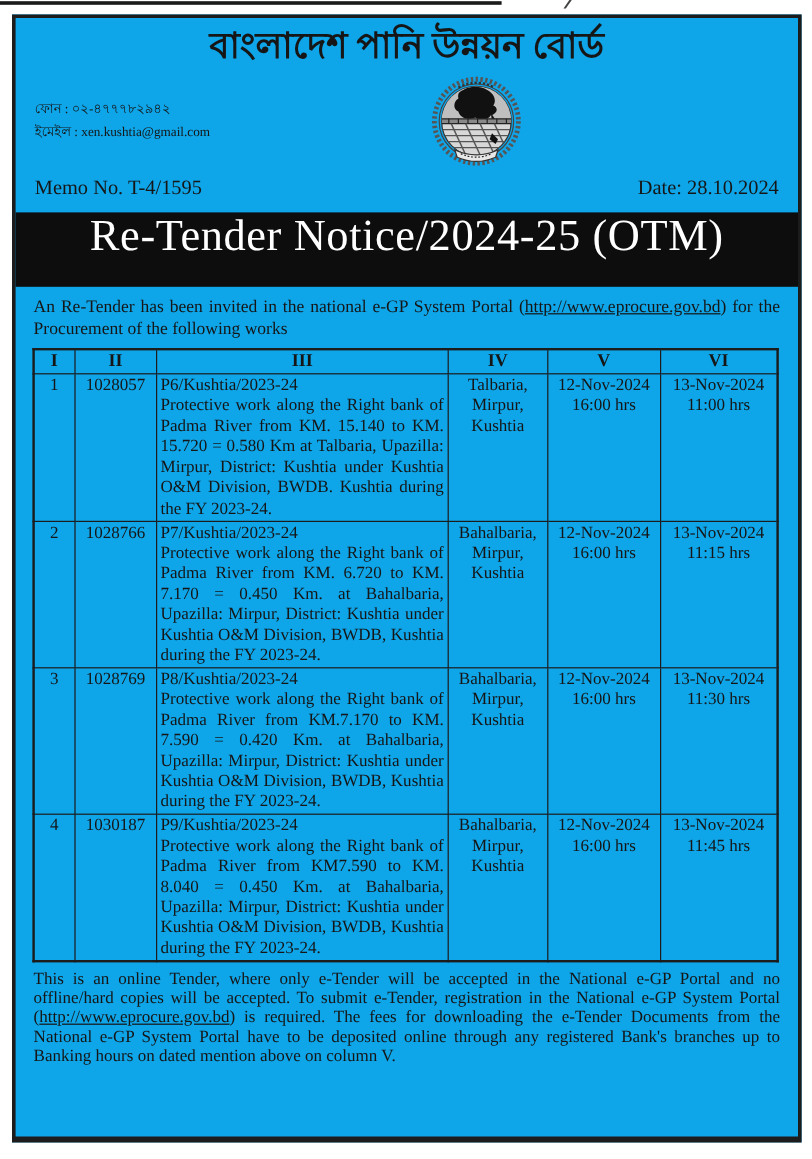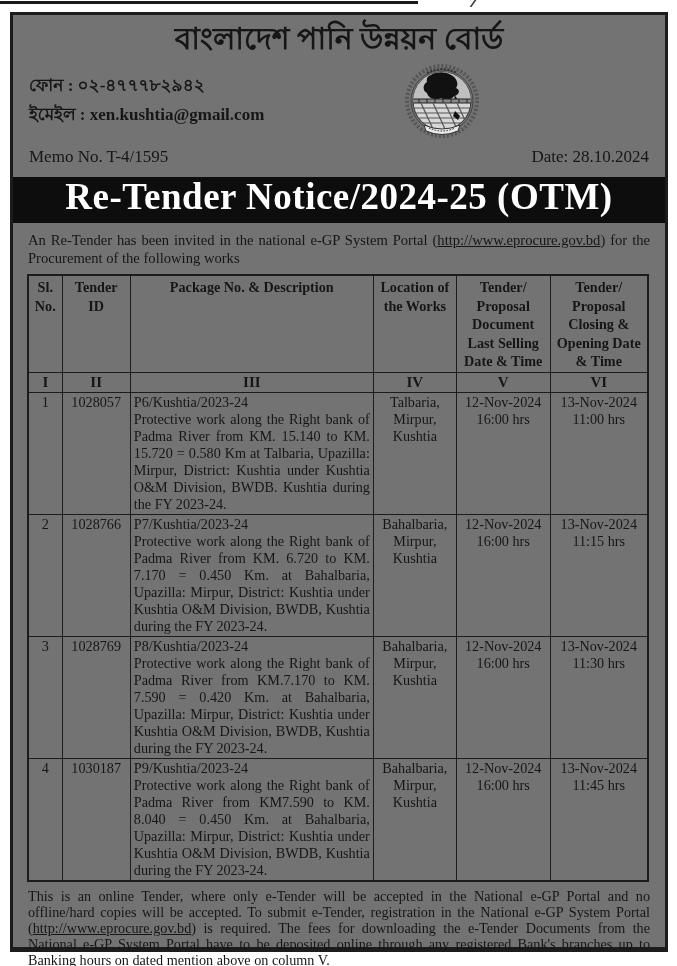--- a/index.html
+++ b/index.html
@@ -5,37 +5,37 @@
   html,body { margin:0; padding:0; background:#e9e9e9; }
   .page {
     position:relative; width:677px; height:966px; background:#ffffff;
     font-family:"Liberation Serif", serif; color:#161616; overflow:hidden;
   }
   .scan-line { position:absolute; top:1px; left:0; width:418px; height:3px; background:#1a1a1a; }
   .scan-tick { position:absolute; top:0; left:460px; width:12px; height:7px; border-right:2px solid #444; transform:skewX(-35deg); }
 
   .doc {
     position:absolute; left:10px; top:12px; width:652px; height:932px;
-    border:3px solid #1c1c1c; border-bottom-width:5px; background:#737373;
+    border:3px solid #1c1c1c; border-bottom-width:5px; background:#0ea5e9;
     display:flex; flex-direction:column;
   }
 
   .org-title { text-align:center; font-size:30px; font-weight:bold; margin:6px 0 0; line-height:1.2; }
 
   .header-row { display:flex; justify-content:space-between; align-items:center; padding:0 16px; margin-top:2px; }
-  .contact { font-size:17px; line-height:1.7; white-space:nowrap;font-weight:bold; }
+  .contact { font-size:11px; line-height:1.7; white-space:nowrap; }
   .office { text-align:center; font-size:16px; line-height:1.55; }
   .office .l1 { font-weight:bold; }
   .logo { width:86px; height:84px; flex:0 0 auto; margin-right:30px; }
 
   .memo-row { display:flex; justify-content:space-between; padding:4px 16px 10px; font-size:17px;text-align:center; }
 
   .banner {
     background:#0d0d0d; color:#ffffff; text-align:center;
-    font-size:37px; font-weight:bold; padding:1px 0 6px; letter-spacing:0.5px; line-height:1.05;
+    font-size:37px; font-weight:normal; padding:1px 0 22px; letter-spacing:0.5px; line-height:1.05;
   }
 
   .intro { margin:8px 15px 7px; font-size:14.6px; line-height:1.25; text-align:justify; }
   .u { text-decoration:underline; color:inherit; }
 
   table.tender { border-collapse:collapse; margin:0 14px; width:622px; border:2px solid #1c1c1c; table-layout:fixed; }
   .tender th, .tender td { border:1px solid #1c1c1c; vertical-align:top; padding:1px 3px; }
   .tender th { font-size:14.2px; font-weight:bold; text-align:center; white-space:pre-line; line-height:1.3; padding-top:2px; height:88px; }
   .tender tr.roman td { text-align:center; font-weight:bold; font-size:15px; height:17px; padding:0 0 1px; }
   .tender tr.data { height:101px; }
@@ -123,39 +123,20 @@
     <table class="tender">
       <colgroup>
         <col style="width:5.5%">
           <col style="width:11%">
           <col style="width:39.2%">
         <col style="width:13.4%">
           <col style="width:15.1%">
           <col style="width:15.8%">
       </colgroup>
       <tbody>
-          <tr>
-        <th>Sl.
-No.</th>
-        <th>Tender
-ID</th>
-        <th>Package No. &amp; Description</th>
-        <th>Location of
-the Works</th>
-        <th>Tender/
-Proposal
-Document
-Last Selling
-Date &amp; Time</th>
-        <th>Tender/
-Proposal
-Closing &amp;
-Opening Date
-&amp; Time</th>
-      </tr>
       <tr class="roman">
         <td>I</td>
         <td>II</td>
         <td>III</td>
         <td>IV</td>
         <td>V</td>
         <td>VI</td>
       </tr>
       <tr class="data">
         <td class="c">1</td>

